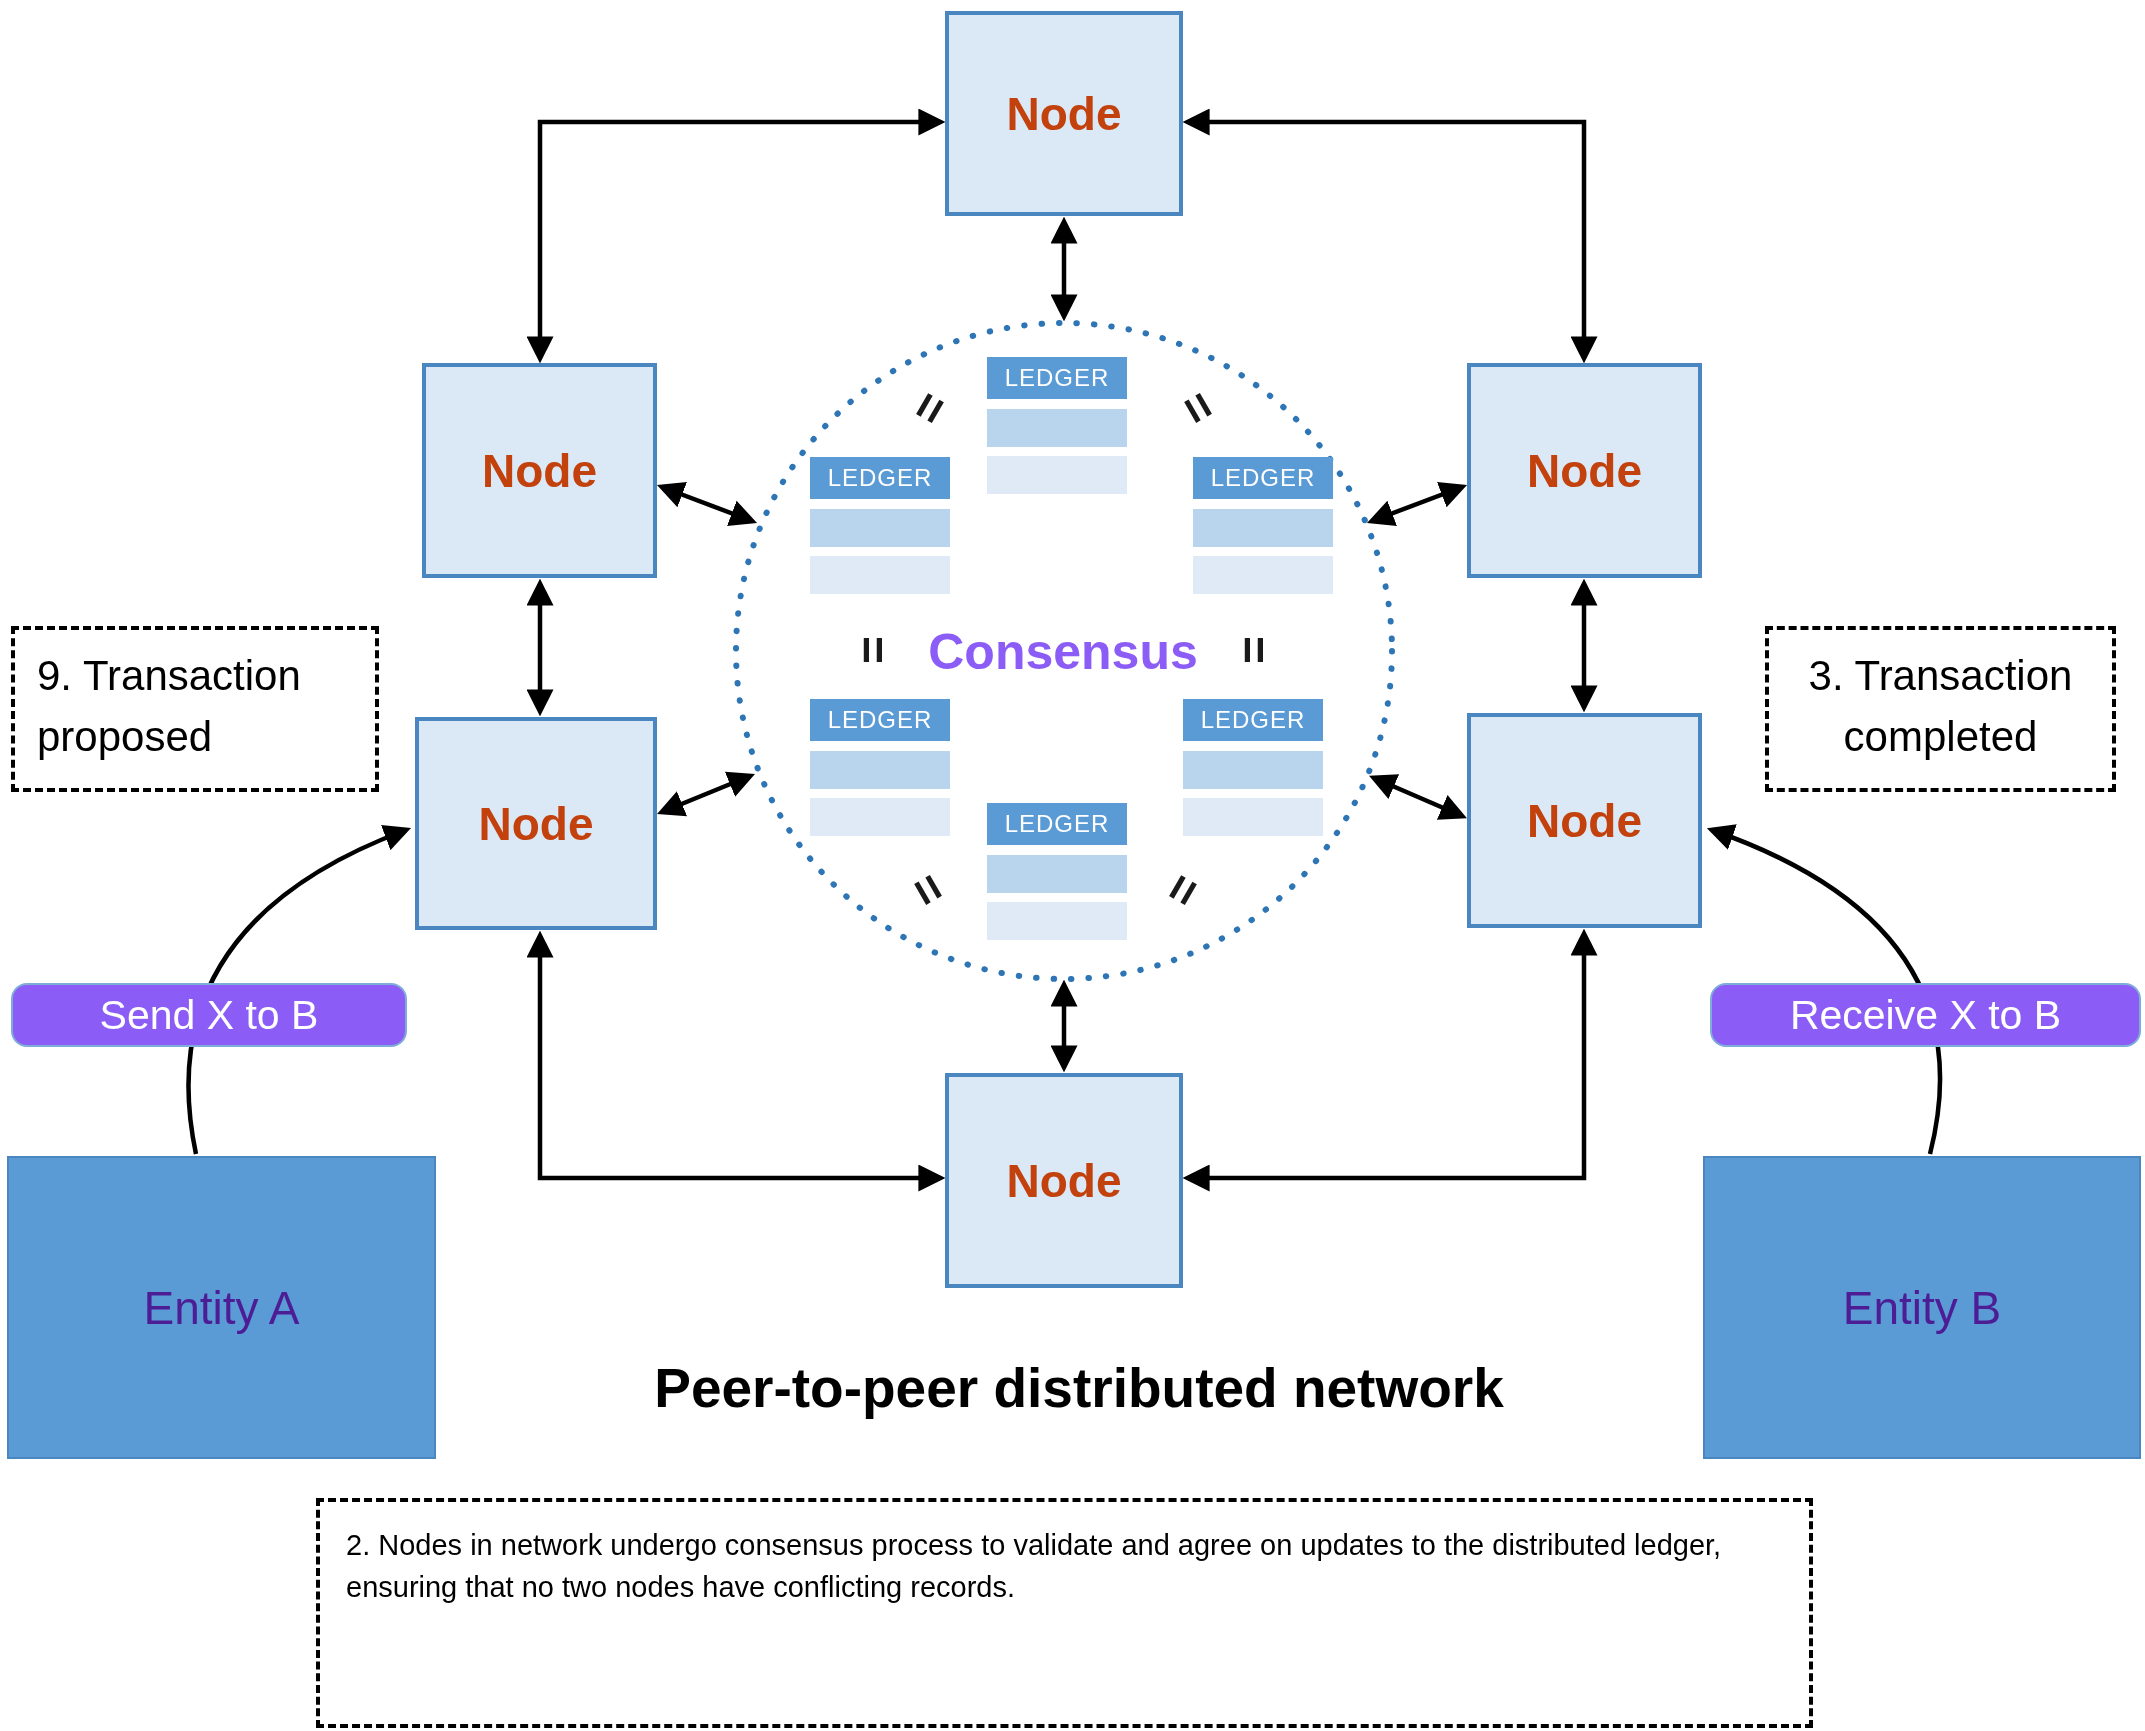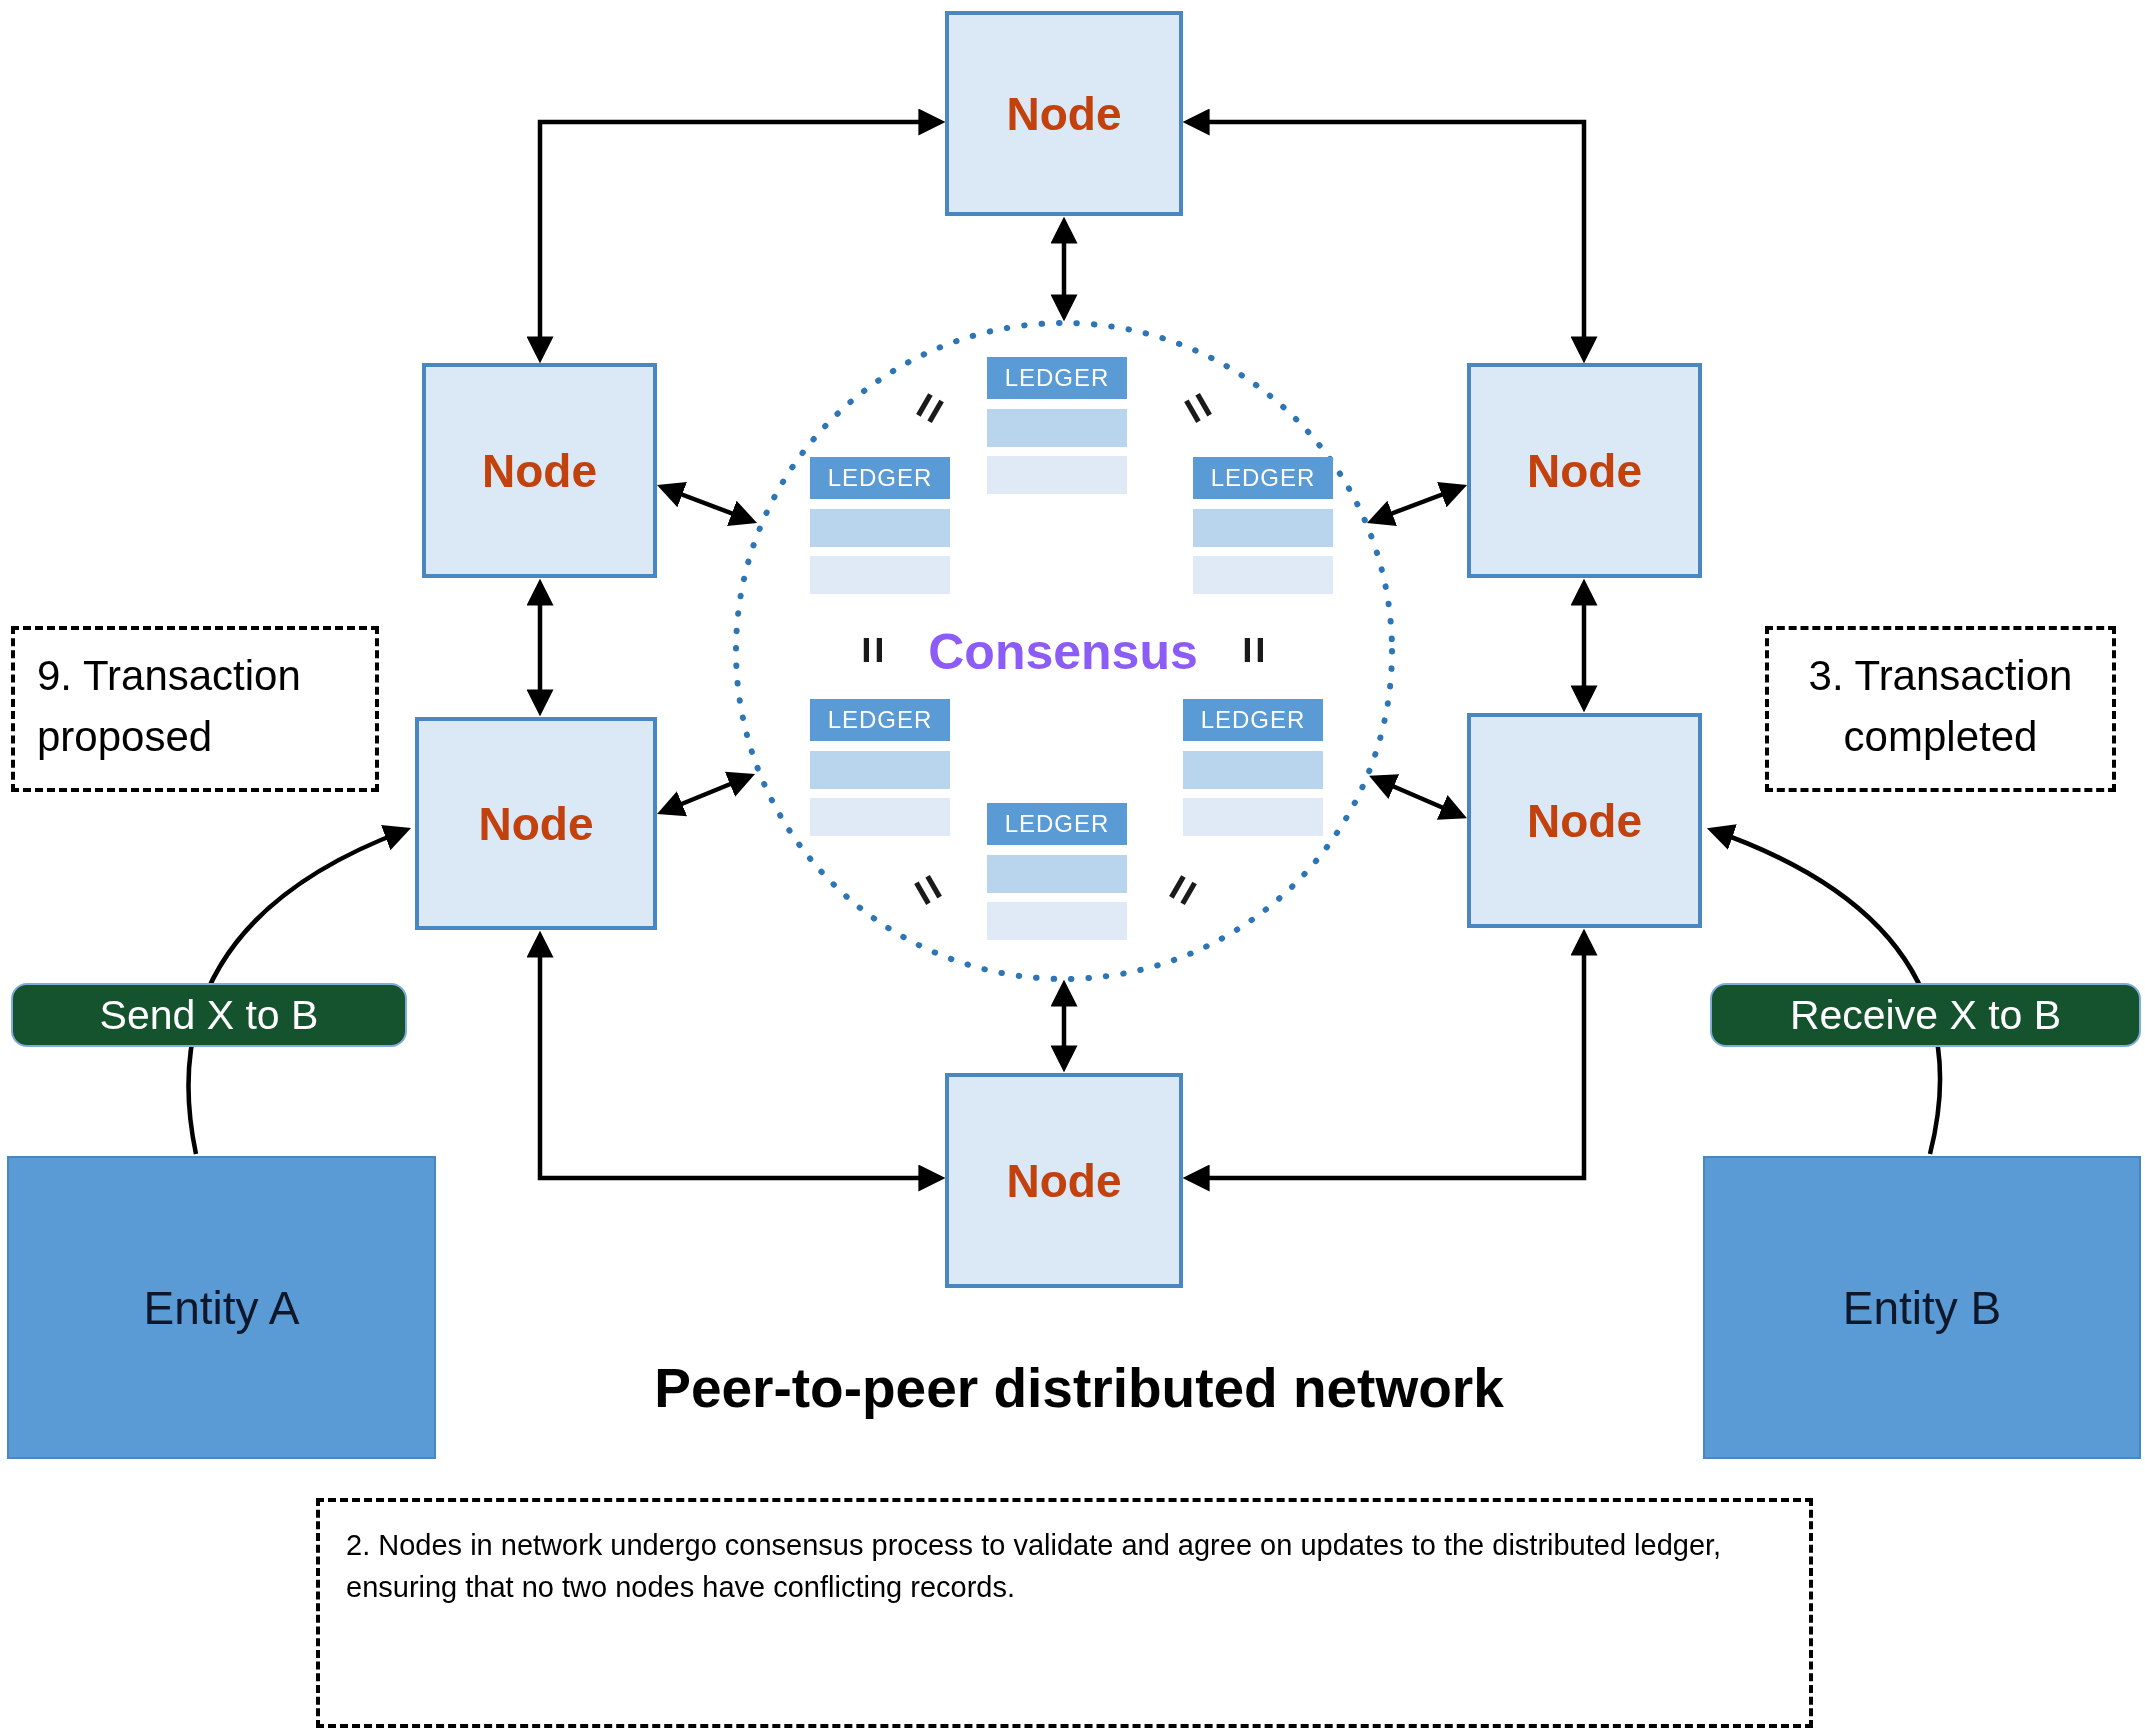--- a/index.html
+++ b/index.html
@@ -72,36 +72,36 @@
     border: 4px dashed #000000;
     color: #000000;
     font-size: 42px;
     line-height: 1.45;
     padding: 16px 22px;
   }
   .callout-wide { font-size: 29px; padding: 22px 80px 22px 26px; }
 
   .pill {
     position: absolute;
-    background: #14532d;
+    background: #8b5cf6;
     border: 2px solid #7fadd9;
     border-radius: 16px;
     color: #ffffff;
     font-size: 41px;
     display: flex;
     align-items: center;
     justify-content: center;
     white-space: nowrap;
   }
 
   .entity {
     position: absolute;
     background: #5b9bd5;
     border: 2px solid #4a87c1;
-    color: #0f172a;
+    color: #4c1d95;
     font-size: 46px;
     display: flex;
     align-items: center;
     justify-content: center;
   }
 
   .network-title {
     position: absolute;
     left: 0;
     top: 1356px;

